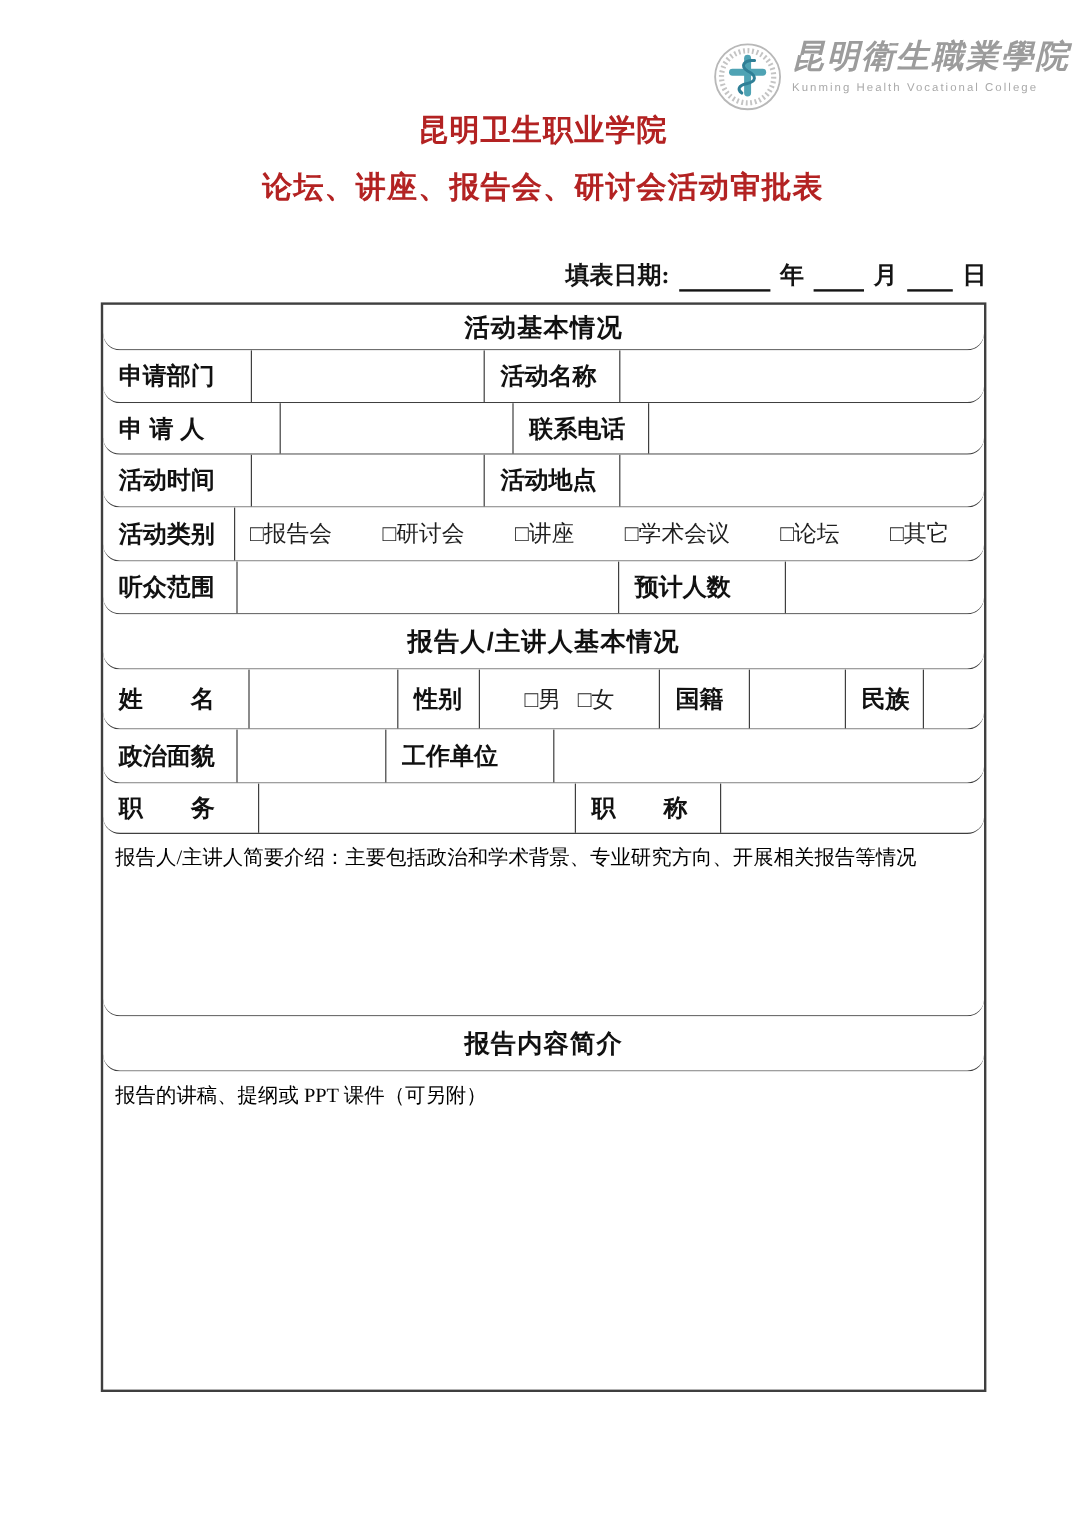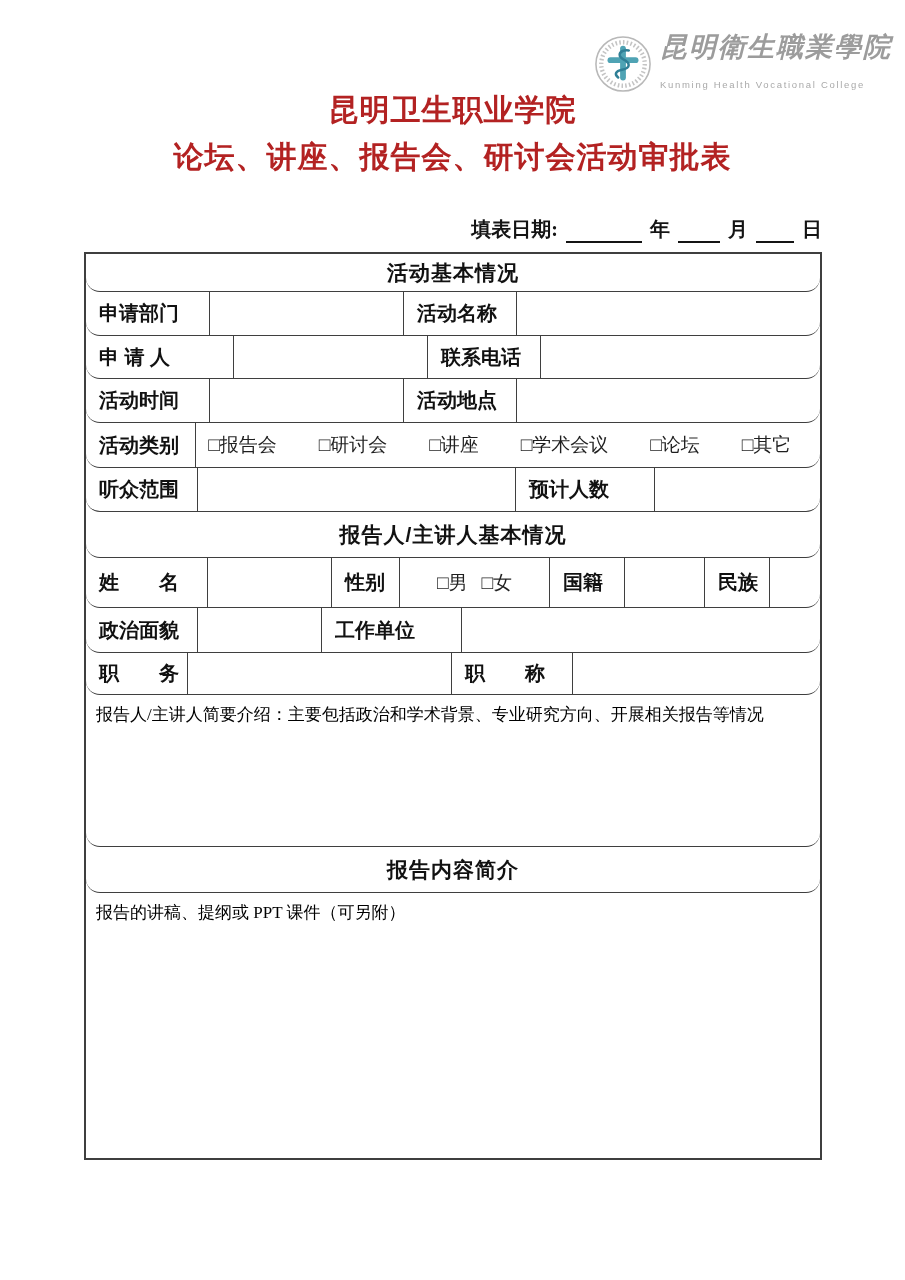--- a/index.html
+++ b/index.html
@@ -3,35 +3,35 @@
 <meta charset="utf-8">
 <style>
   html,body{margin:0;padding:0;}
   body{
     width:905px;height:1280px;background:#ffffff;position:relative;
     font-family:"Liberation Sans",sans-serif;color:#1a1a1a;overflow:hidden;
   }
   
   .logo{position:absolute;top:27px;left:594px;display:flex;align-items:flex-start;}
   .seal{width:58px;height:58px;flex:0 0 auto;margin-top:8px;}
-  .logo-text{margin-left:8px;display:flex;flex-direction:column;gap:11px;}
+  .logo-text{margin-left:8px;display:flex;flex-direction:column;}
   .calli{
     font-family:"Liberation Serif",serif;font-style:italic;font-weight:bold;
     font-size:27px;line-height:40px;color:#9c9c9c;letter-spacing:2px;white-space:nowrap;
   }
   .eng{
     font-family:"Liberation Sans",sans-serif;font-size:9.5px;color:#a9a9a9;
     letter-spacing:1.7px;margin-top:1px;white-space:nowrap;
   }
   
   .titles{
     position:absolute;top:86px;left:0;width:100%;text-align:center;
     font-family:"Liberation Serif",serif;font-weight:bold;color:#b32222;
   }
-  .title-line{font-size:30px;line-height:47px;letter-spacing:1px;white-space:nowrap;}
+  .title-line{font-size:25px;line-height:47px;letter-spacing:1px;white-space:nowrap;}
   
   .dateline{
     position:absolute;top:216px;left:84px;width:738px;text-align:right;
     font-family:"Liberation Serif",serif;font-weight:bold;font-size:20px;color:#141414;
     white-space:nowrap;
   }
   .dblank{display:inline-block;border-bottom:2px solid #141414;height:20px;vertical-align:bottom;margin:0 3px;}
   .dblank.b1{width:76px;} .dblank.b2{width:42px;} .dblank.b3{width:38px;}
   
   .form-table{
@@ -191,21 +191,21 @@
         <span class="label">政治面貌</span>
       </div>
     <div class="cell" style="width:124px;"></div>
     <div class="cell" style="width:140px;">
         <span class="label">工作单位</span>
       </div>
     <div class="cell grow endcell"></div>
   </div>
 
   <div class="row" style="height:42px;">
-    <div class="cell" style="width:102px;">
+    <div class="cell" style="width:130px;">
         <span class="label">职　　务</span>
       </div>
     <div class="cell" style="width:264px;"></div>
     <div class="cell" style="width:121px;">
         <span class="label">职　　称</span>
       </div>
     <div class="cell grow endcell"></div>
   </div>
 
   <div class="row" style="height:152px;">

